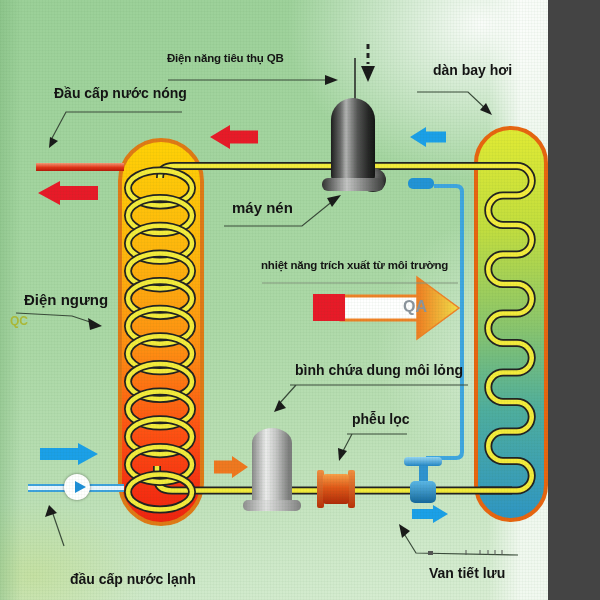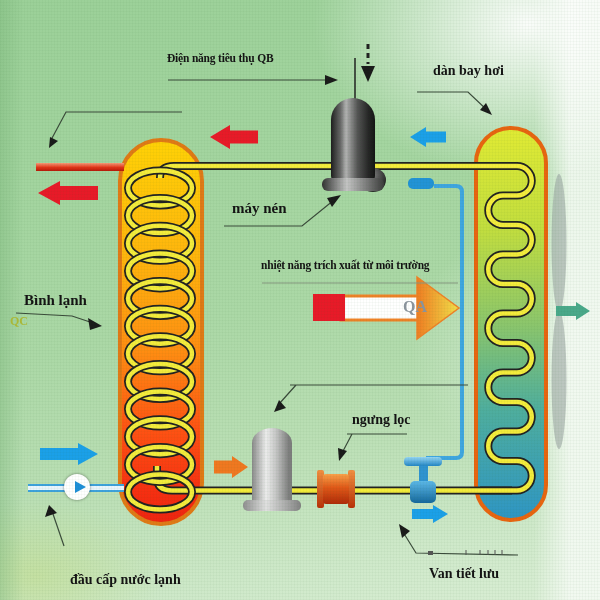--- a/index.html
+++ b/index.html
@@ -1,18 +1,18 @@
 <!DOCTYPE html>
 <html><head>
 <meta charset="utf-8">
 <style>
   html,body{margin:0;padding:0;background:#444;}
   .stage{
-    position:relative;width:600px;height:600px;overflow:hidden;
-    font-family:Liberation Serif, serif;
+    position:relative;width:548px;height:600px;overflow:hidden;
+    font-family:Liberation Sans, sans-serif;
     background:
       radial-gradient(ellipse 55% 40% at 88% 4%, rgba(255,255,255,.95), rgba(255,255,255,0) 65%),
       linear-gradient(90deg, rgba(120,180,120,.40) 0, rgba(120,180,120,0) 4%),
       linear-gradient(90deg, rgba(255,255,255,0) 89%, rgba(244,250,243,.9) 95%),
       radial-gradient(ellipse 45% 35% at 100% 58%, rgba(235,245,235,.75), rgba(235,245,235,0) 70%),
       radial-gradient(ellipse 30% 18% at 6% 96%, rgba(190,210,70,.25), rgba(190,210,70,0) 70%),
       linear-gradient(168deg, #9bd098 0%, #a4d5a0 30%, #abd8a6 50%, #bbdfb5 70%, #cfe9ca 88%, #daeed5 100%);
   }
   .tex{position:absolute;inset:0;pointer-events:none;
     background-image:
@@ -190,22 +190,24 @@
   <div class="abs valve-body"></div>
   <div class="abs pipe-hot"></div>
   <div class="abs pipe-cold"></div>
   <div class="abs pump"></div>
   <div class="abs pump-tri"></div>
 
   <div class="tex"></div>
 
   <div class="lbl f115" style="left:167px;top:52px;">Điện năng tiêu thụ QB</div>
   <div class="lbl f125" style="left:433px;top:63px;">dàn bay hơi</div>
+  <div class="lbl f125" style="left:54px;top:86px;">Đầu cấp nước nóng</div>
   <div class="lbl f13" style="left:232px;top:200px;">máy nén</div>
   <div class="lbl f115" style="left:261px;top:259px;">nhiệt năng trích xuất từ môi trường</div>
   <div class="lbl qa" style="left:403px;top:298px;">QA</div>
-  <div class="lbl f13" style="left:24px;top:292px;">Bình lạnh</div>
+  <div class="lbl f13" style="left:24px;top:292px;">Điện ngưng</div>
   <div class="lbl qc" style="left:10px;top:315px;">QC</div>
-  <div class="lbl f125" style="left:352px;top:412px;">ngưng lọc</div>
+  <div class="lbl f125" style="left:295px;top:363px;">bình chứa dung môi lỏng</div>
+  <div class="lbl f125" style="left:352px;top:412px;">phễu lọc</div>
   <div class="lbl f125" style="left:70px;top:548px;margin-top:24px;">đầu cấp nước lạnh</div>
   <div class="lbl f125" style="left:429px;top:566px;text-align:center;">Van tiết lưu</div>
 
 </div>
 
 </body></html>

